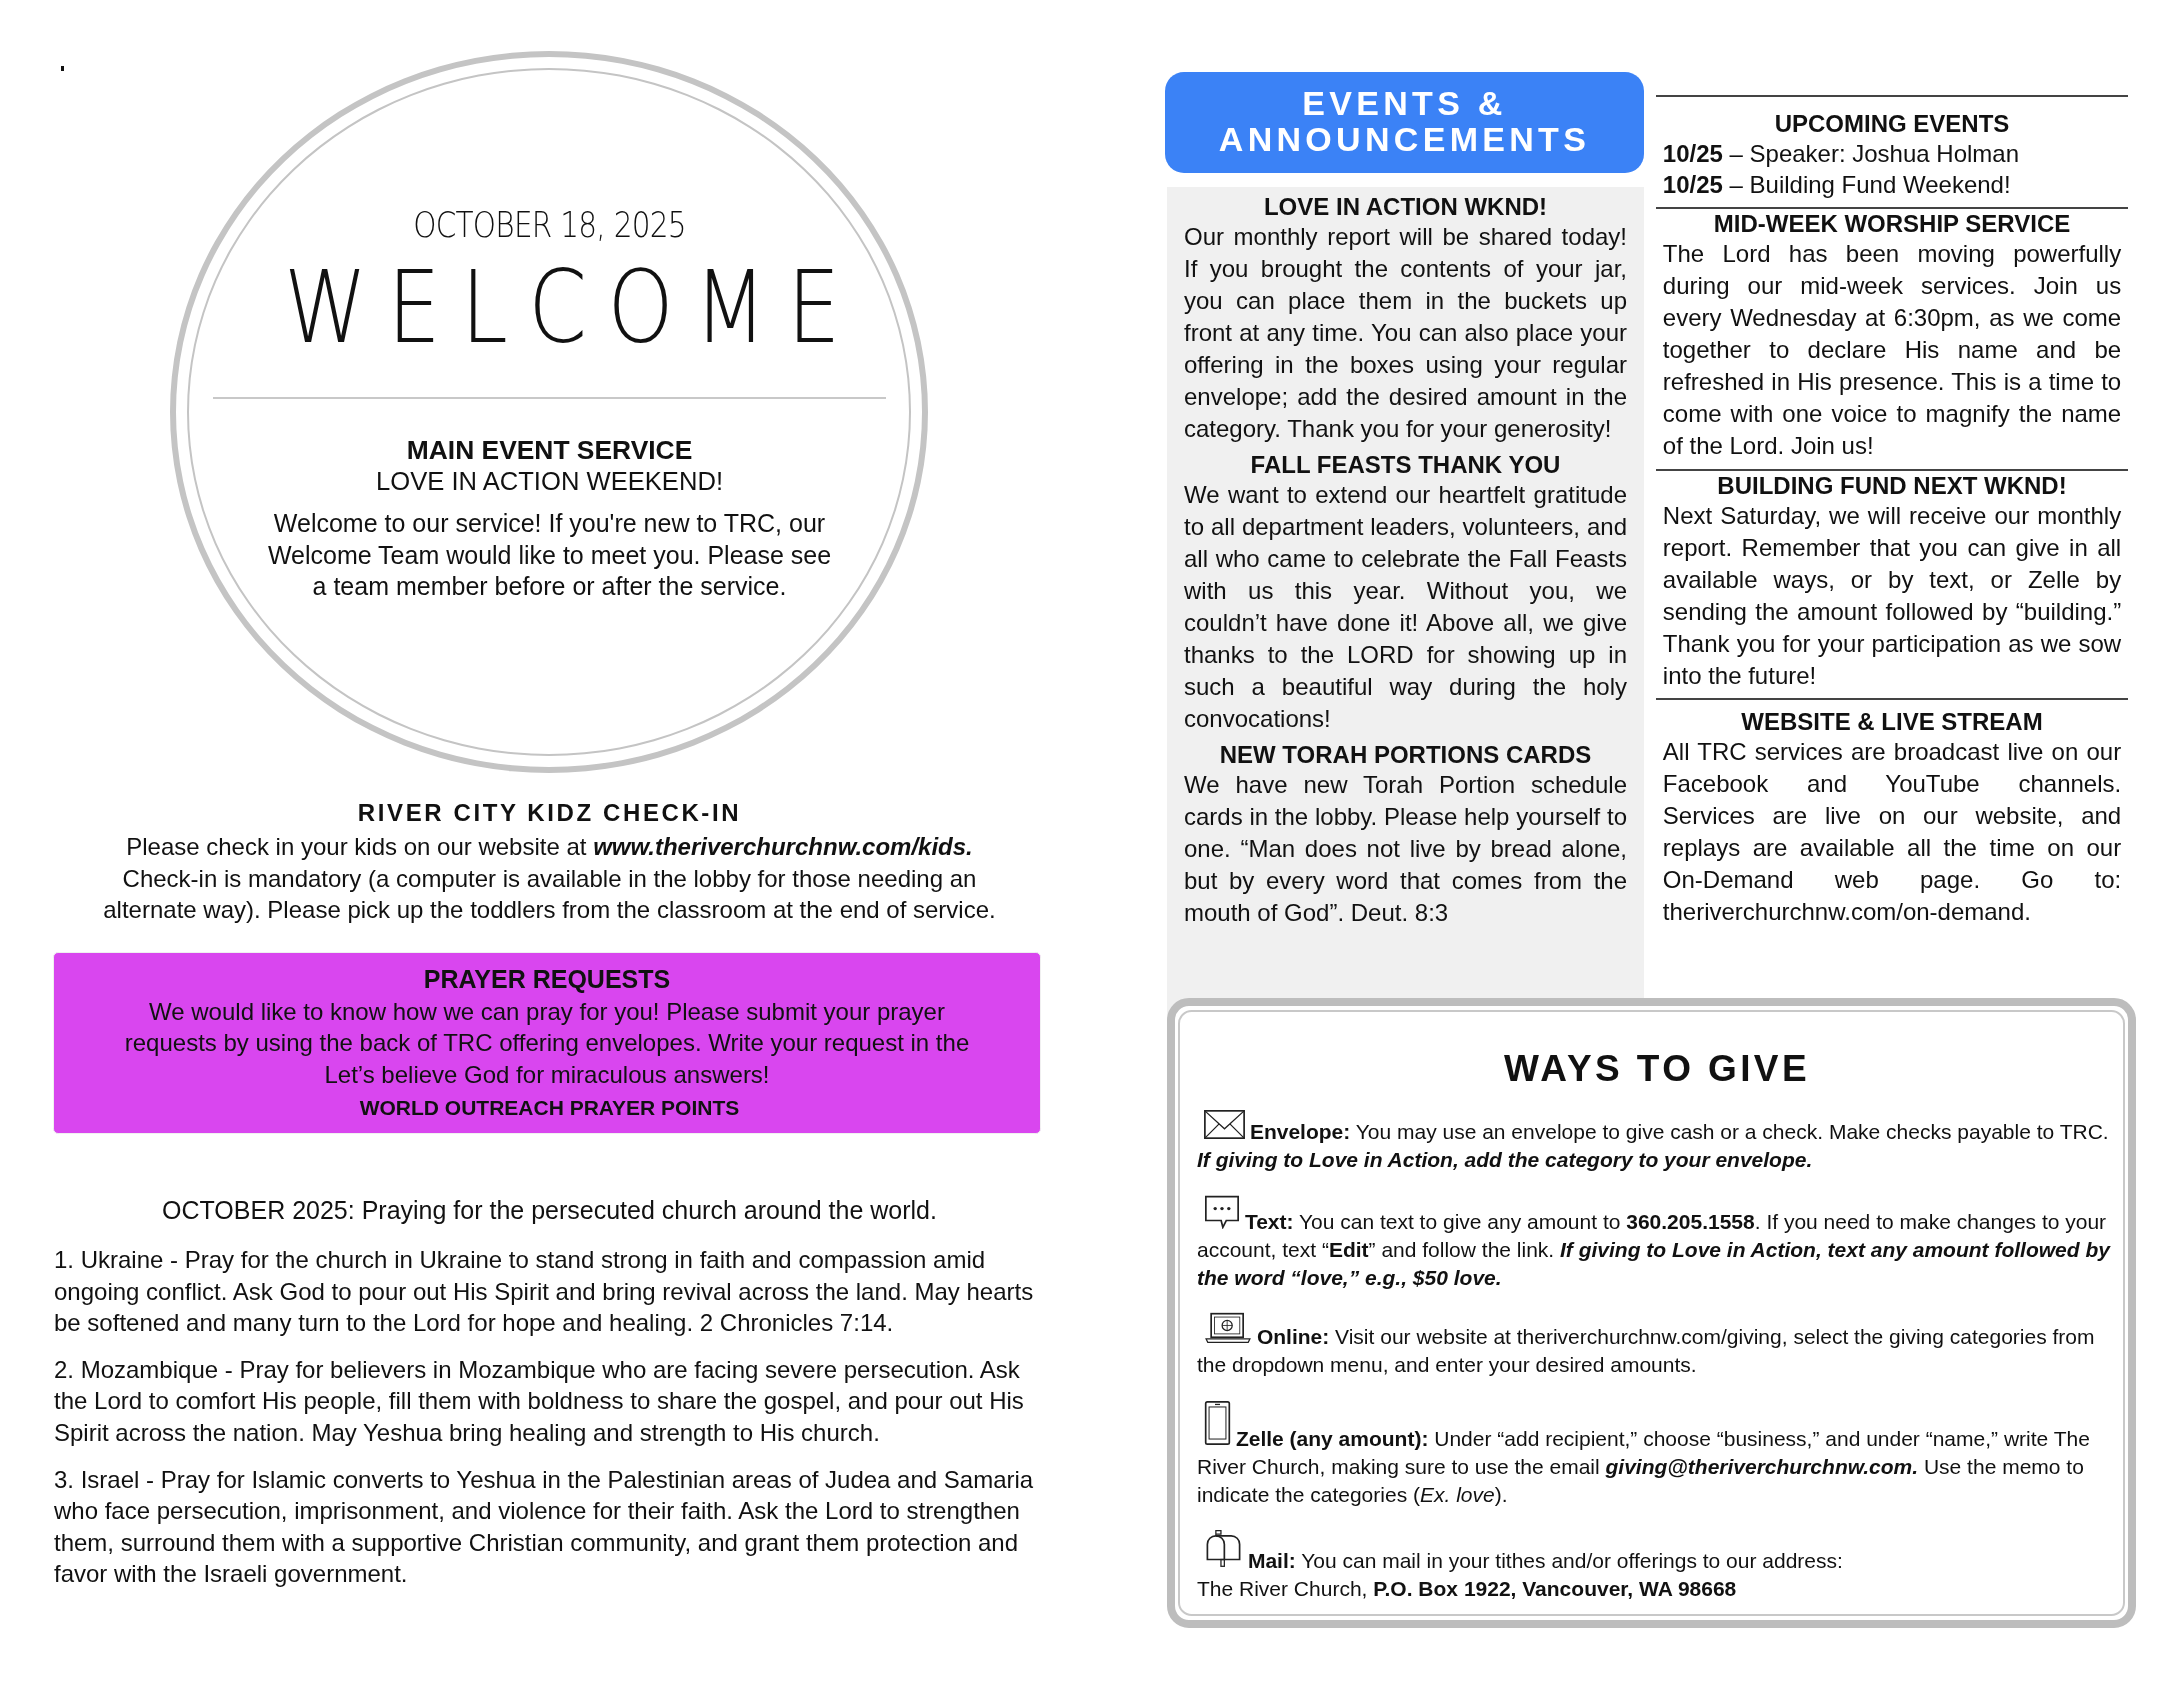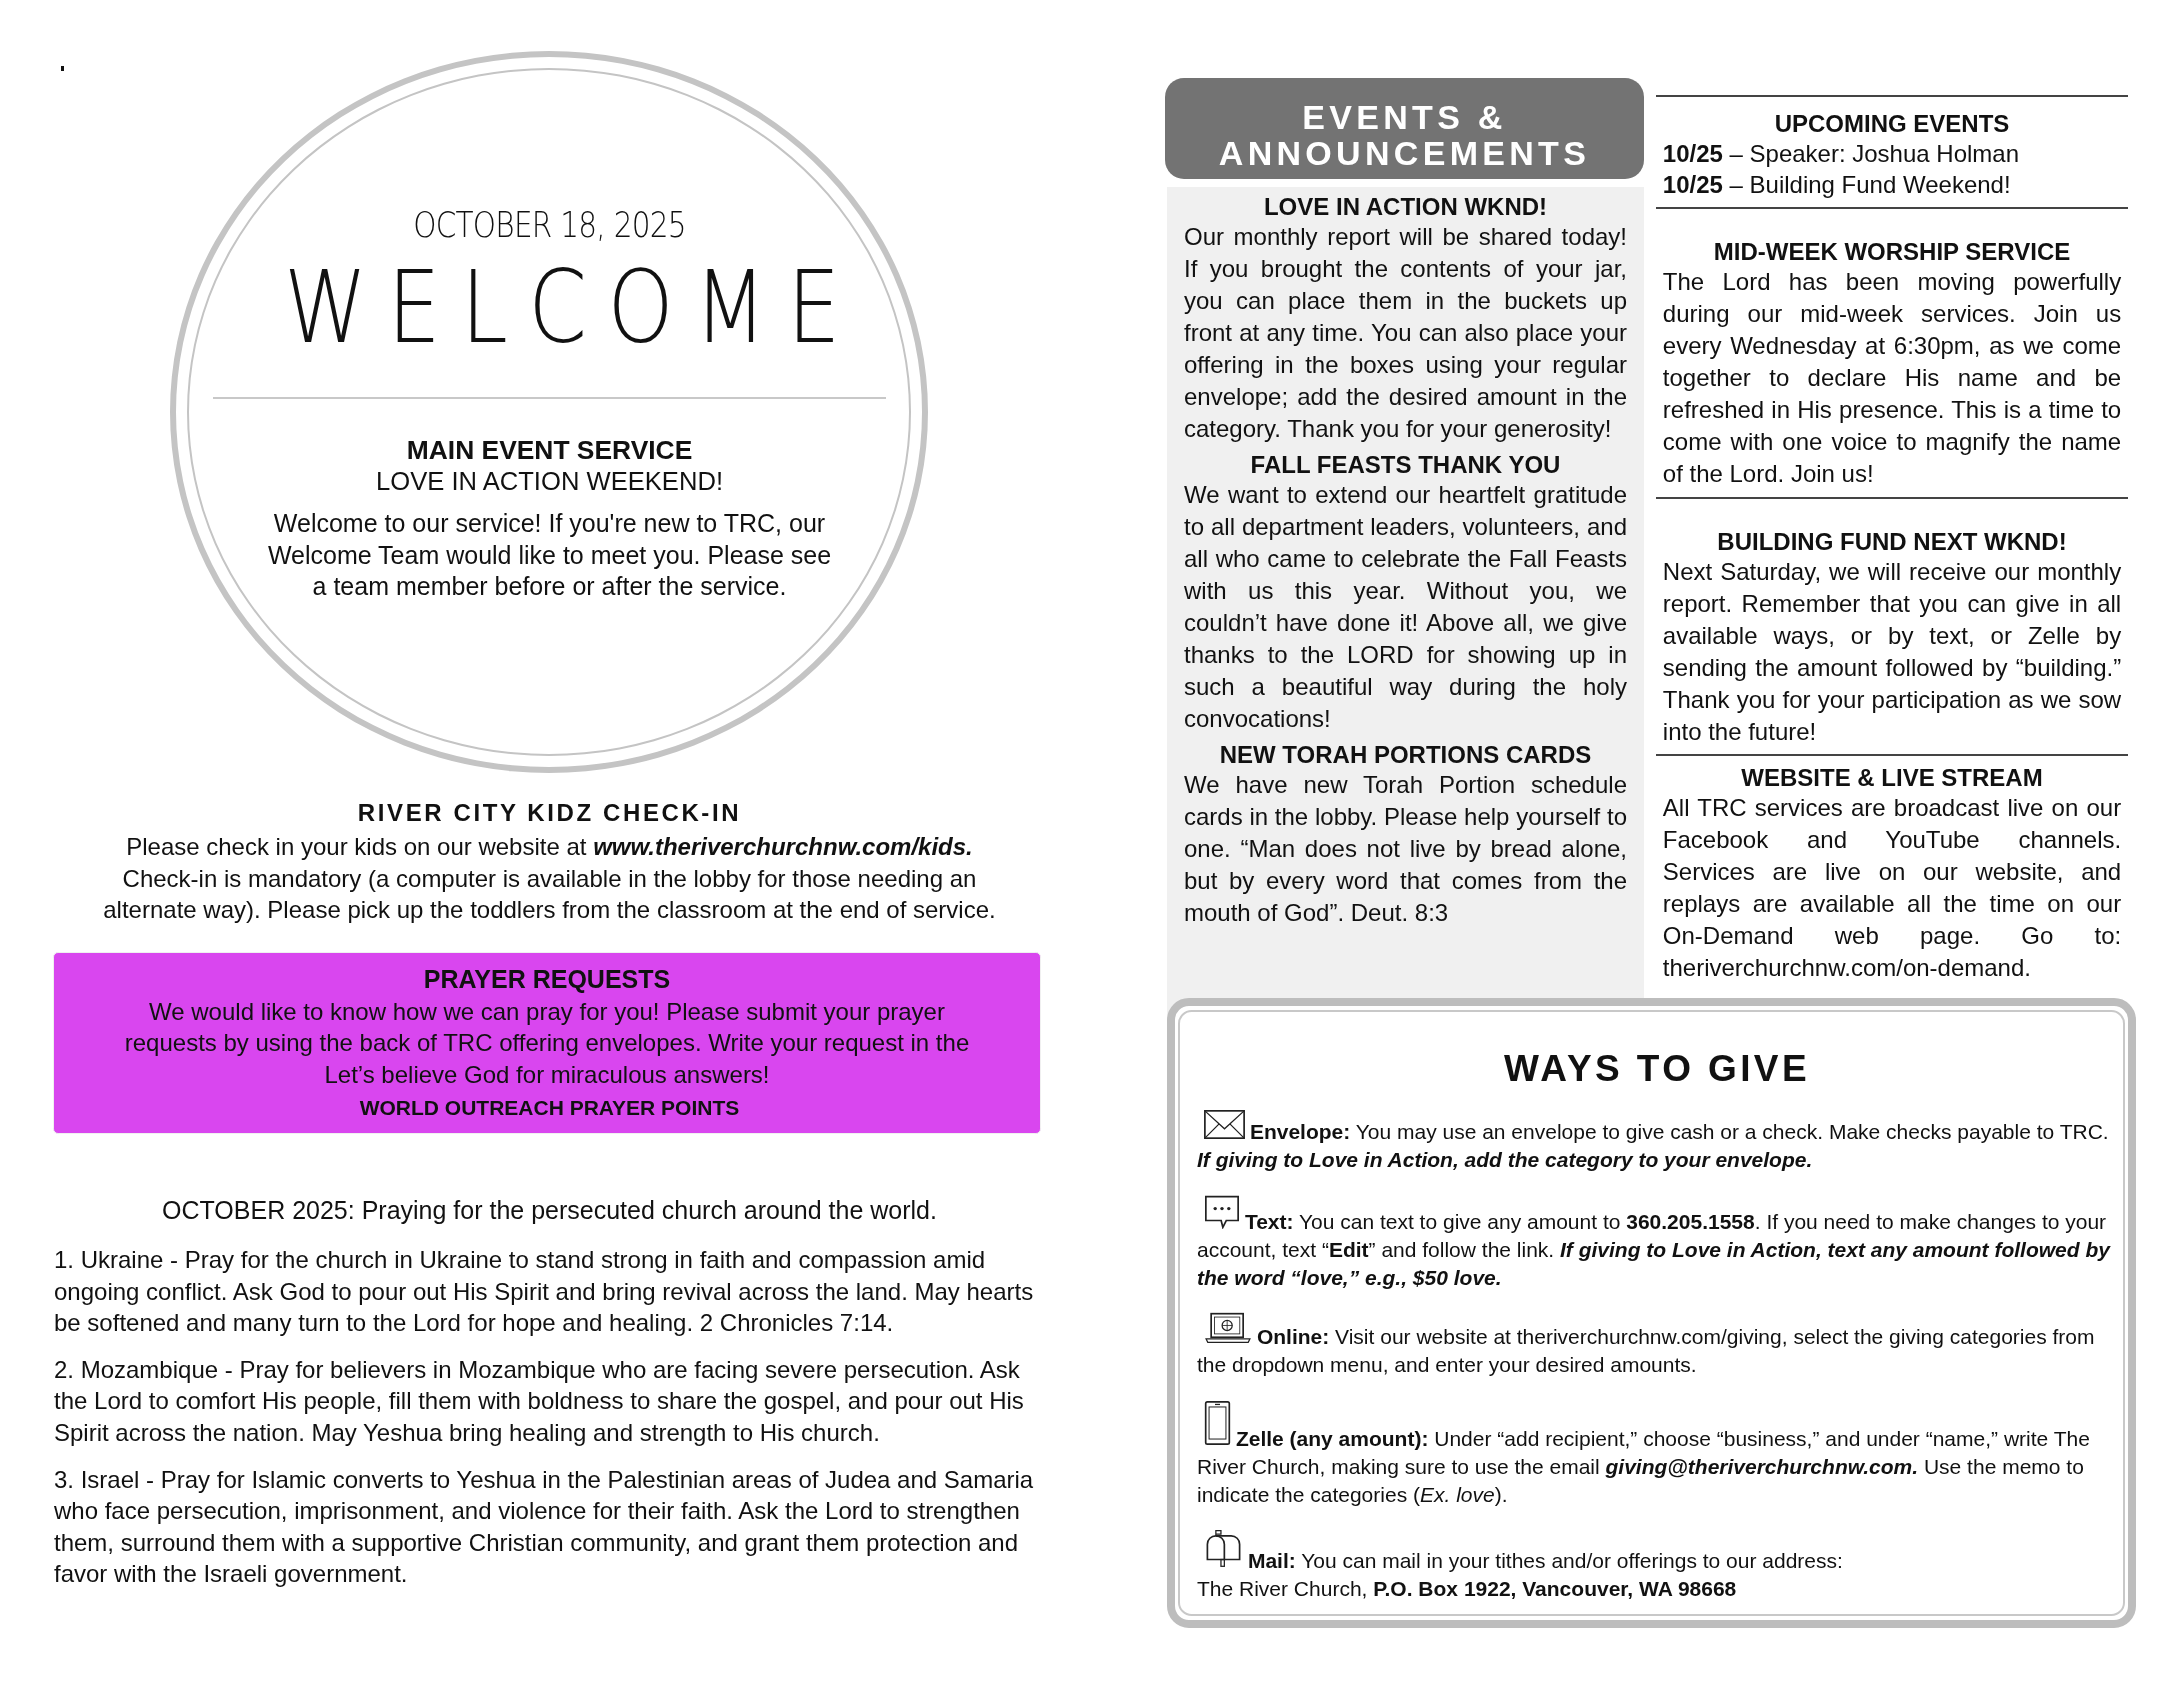--- a/index.html
+++ b/index.html
@@ -37,35 +37,35 @@
   .prayer-title { font-size: 25px; font-weight: bold; }
   .prayer-body { font-size: 24px; line-height: 31.5px; margin-top: 1.7px; }
 
   .outreach-title { top: 1096px; font-size: 21px; font-weight: bold; }
   .outreach-sub { top: 1196px; font-size: 25px; }
   .outreach-list { position: absolute; left: 54px; top: 1244px; width: 997px; font-size: 24px; line-height: 31.5px; }
   .outreach-list p { margin-bottom: 15.3px; }
 
   
   .events-header {
-    position: absolute; left: 1165px; top: 78px; width: 479px; height: 101px;
-    background: #737373; border-radius: 19px; color: #fff; text-align: center;
-    font-size: 34px; font-weight: bold; letter-spacing: 4.3px; line-height: 36px; padding-top: 21px;
+    position: absolute; left: 1165px; top: 72px; width: 479px; height: 101px;
+    background: #3b82f6; border-radius: 19px; color: #fff; text-align: center;
+    font-size: 34px; font-weight: bold; letter-spacing: 4.3px; line-height: 36px; padding-top: 13px;
   }
   .events-panel {
     position: absolute; left: 1167px; top: 187px; width: 477px; height: 895px;
     background: #f0f0f0; padding: 3.4px 17px 0 17px;
   }
   .ev-title { text-align: center; font-weight: bold; font-size: 24px; line-height: 29px; margin-top: 1.7px; }
   .ev-body { text-align: justify; font-size: 24px; line-height: 32px; }
 
   
   .right-col { position: absolute; left: 1656px; top: 95px; width: 472px; }
   .rc-rule { height: 1.7px; background: #444; width: 472px; }
-  .rc-title { text-align: center; font-weight: bold; font-size: 24px; line-height: 29px; margin-top: 28px; }
+  .rc-title { text-align: center; font-weight: bold; font-size: 24px; line-height: 29px; margin-top: 0; }
   .rc-event { font-size: 24px; line-height: 31.5px; padding-left: 6.8px; }
   .rc-event b { font-weight: bold; }
   .rc-body { text-align: justify; font-size: 24px; line-height: 32px; padding-left: 6.8px; padding-right: 6.8px; margin-bottom: 6.8px; }
 
   
   .give-outer {
     position: absolute; left: 1167px; top: 998px; width: 969px; height: 630px;
     border: 8.5px solid #bdbdbd; border-radius: 22px; background: #fff;
   }
   .give-inner {

